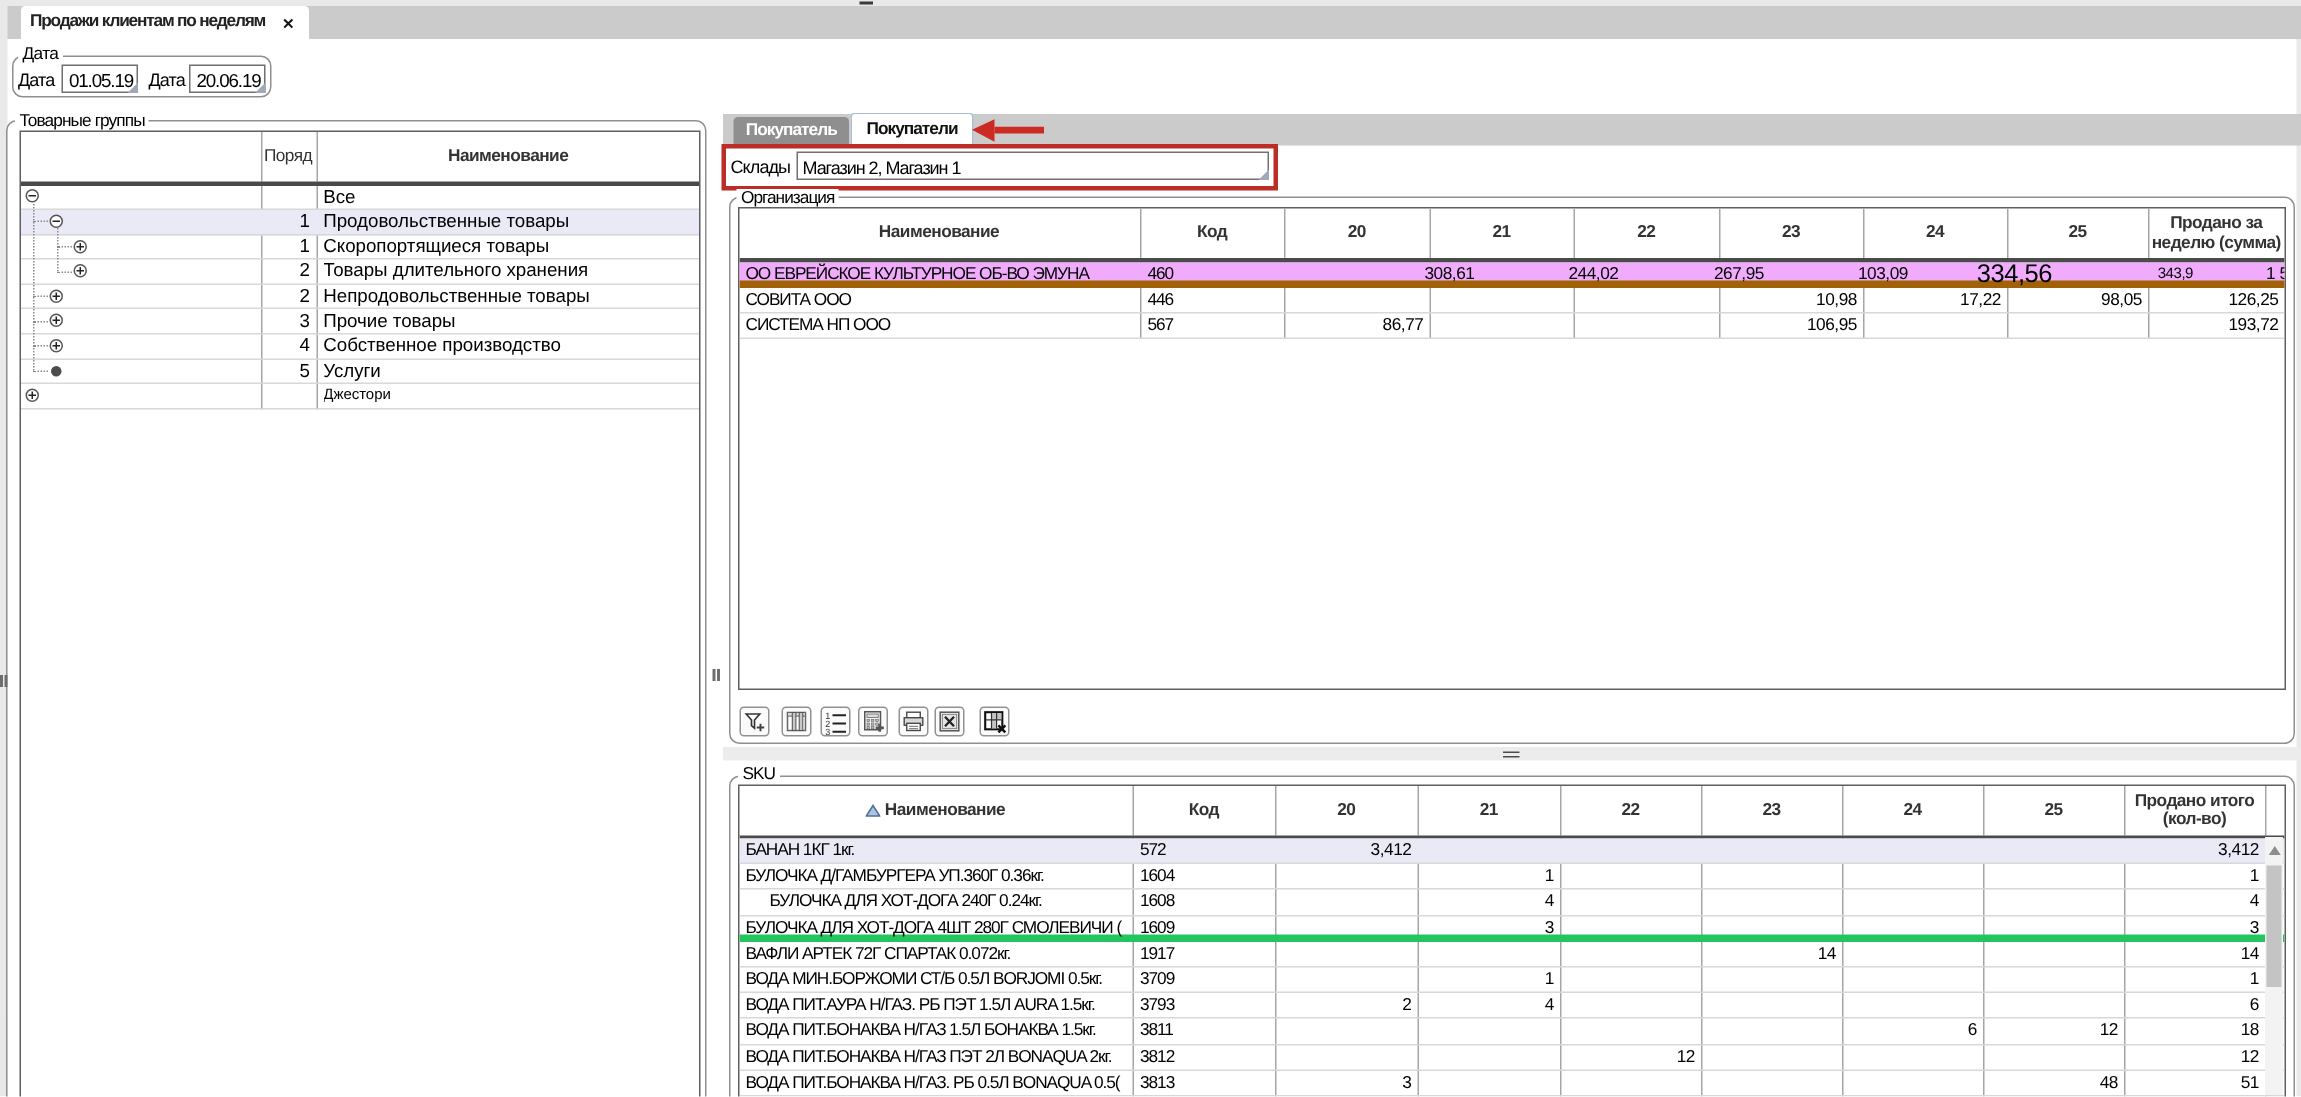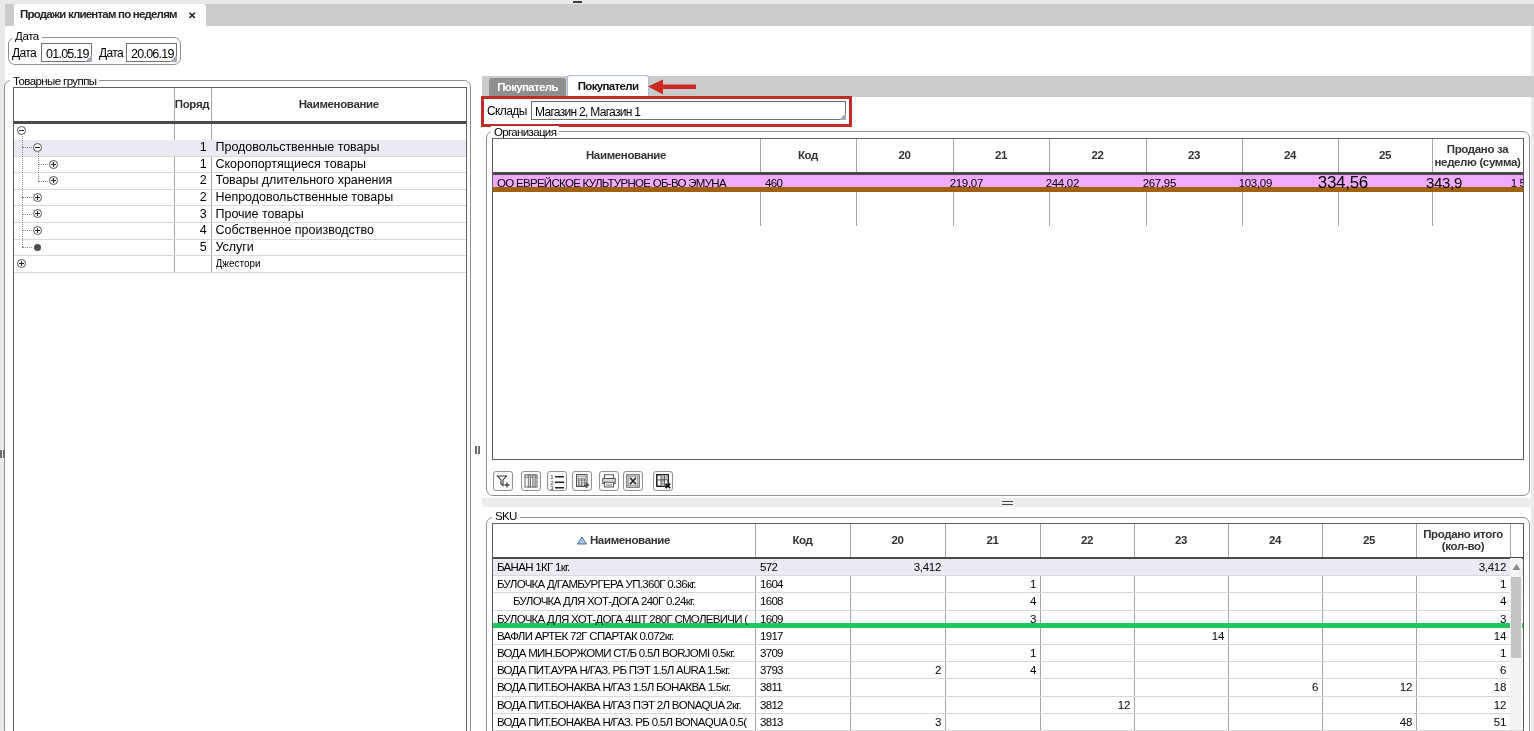--- a/index.html
+++ b/index.html
@@ -25,27 +25,31 @@
 <div style="position:absolute;left:41px;top:43px;width:51px;height:19px;border:1px solid #707070;background:#fff"></div>
 <div style="position:absolute;left:46px;top:47px;font-size:12.5px;letter-spacing:-0.75px">01.05.19</div>
 <div style="position:absolute;left:85px;top:55px;width:0;height:0;border-left:7px solid transparent;border-bottom:7px solid #9fa8b8"></div>
 <div style="position:absolute;left:99px;top:46px;font-size:12px;letter-spacing:-0.6px">Дата</div>
 <div style="position:absolute;left:126px;top:43px;width:51px;height:19px;border:1px solid #707070;background:#fff"></div>
 <div style="position:absolute;left:131px;top:47px;font-size:12.5px;letter-spacing:-0.75px">20.06.19</div>
 <div style="position:absolute;left:170px;top:55px;width:0;height:0;border-left:7px solid transparent;border-bottom:7px solid #9fa8b8"></div>
 <div style="position:absolute;left:4px;top:80px;width:467px;height:657px;border:1px solid #8f8f8f;border-radius:7px"></div>
 <span class="leg" style="left:10px;top:74.5px;letter-spacing:-0.6px">Товарные группы</span>
 <div style="position:absolute;left:13px;top:87px;width:454px;height:648px;background:#fff;border:1px solid #5f5f5f;box-sizing:border-box;overflow:hidden">
-<div style="position:absolute;left:159.5px;top:0;width:37px;height:33px;display:flex;align-items:center;justify-content:center;text-align:center;font-size:11.5px;font-weight:bold;color:#333;letter-spacing:-0.35px;line-height:12.5px">Поряд</div>
+<div style="position:absolute;left:159.5px;top:0;width:37px;height:33px;display:flex;align-items:center;justify-content:center;text-align:center;font-size:11.5px;font-weight:normal;color:#333;letter-spacing:-0.35px;line-height:12.5px">Поряд</div>
 <div style="position:absolute;left:196.5px;top:0;width:256.5px;height:33px;display:flex;align-items:center;justify-content:center;text-align:center;font-size:11.5px;font-weight:bold;color:#333;letter-spacing:-0.35px;line-height:12.5px">Наименование</div>
 <div style="position:absolute;left:159.5px;top:0;width:1px;height:33px;background:#a6a6a6"></div>
 <div style="position:absolute;left:159.5px;top:35.5px;width:1px;height:149.4px;background:#a6a6a6"></div>
 <div style="position:absolute;left:196.5px;top:0;width:1px;height:33px;background:#a6a6a6"></div>
 <div style="position:absolute;left:196.5px;top:35.5px;width:1px;height:149.4px;background:#a6a6a6"></div>
 <div style="position:absolute;left:0;top:33px;width:452px;height:2.5px;background:#4a4a4a"></div>
+<div style="position:absolute;left:0;top:35.5px;width:452px;height:16.6px;border-bottom:1px solid #d8d8d8;box-sizing:border-box">
+<span style="position:absolute;right:259.5px;top:0;height:16.6px;line-height:15.6px;font-size:12.5px;letter-spacing:-0.1px;white-space:nowrap"></span>
+<span style="position:absolute;left:201.5px;top:0;width:250.5px;height:16.6px;line-height:15.6px;font-size:12.5px;letter-spacing:-0.02px;white-space:nowrap;overflow:hidden">Все</span>
+</div>
 <div style="position:absolute;left:0;top:52.1px;width:452px;height:16.6px;background:#eaeaf6;border-bottom:1px solid #d8d8d8;box-sizing:border-box">
 <span style="position:absolute;right:259.5px;top:0;height:16.6px;line-height:15.6px;font-size:12.5px;letter-spacing:-0.1px;white-space:nowrap">1</span>
 <span style="position:absolute;left:201.5px;top:0;width:250.5px;height:16.6px;line-height:15.6px;font-size:12.5px;letter-spacing:-0.02px;white-space:nowrap;overflow:hidden">Продовольственные товары</span>
 </div>
 <div style="position:absolute;left:0;top:68.7px;width:452px;height:16.6px;border-bottom:1px solid #d8d8d8;box-sizing:border-box">
 <span style="position:absolute;right:259.5px;top:0;height:16.6px;line-height:15.6px;font-size:12.5px;letter-spacing:-0.1px;white-space:nowrap">1</span>
 <span style="position:absolute;left:201.5px;top:0;width:250.5px;height:16.6px;line-height:15.6px;font-size:12.5px;letter-spacing:-0.02px;white-space:nowrap;overflow:hidden">Скоропортящиеся товары</span>
 </div>
 <div style="position:absolute;left:0;top:85.3px;width:452px;height:16.6px;border-bottom:1px solid #d8d8d8;box-sizing:border-box">
 <span style="position:absolute;right:259.5px;top:0;height:16.6px;line-height:15.6px;font-size:12.5px;letter-spacing:-0.1px;white-space:nowrap">2</span>
@@ -153,27 +157,42 @@
 <div style="position:absolute;left:749px;top:0;width:1px;height:33px;background:#a6a6a6"></div>
 <div style="position:absolute;left:749px;top:35.5px;width:1px;height:51px;background:#a6a6a6"></div>
 <div style="position:absolute;left:845px;top:0;width:1px;height:33px;background:#a6a6a6"></div>
 <div style="position:absolute;left:845px;top:35.5px;width:1px;height:51px;background:#a6a6a6"></div>
 <div style="position:absolute;left:939px;top:0;width:1px;height:33px;background:#a6a6a6"></div>
 <div style="position:absolute;left:939px;top:35.5px;width:1px;height:51px;background:#a6a6a6"></div>
 <div style="position:absolute;left:0;top:33px;width:1030px;height:2.5px;background:#4a4a4a"></div>
 <div style="position:absolute;left:0;top:35.5px;width:1064px;height:17px;background:#f0abfc;border-bottom:5px solid #a16207;box-sizing:border-box">
 <span style="position:absolute;left:4px;top:0;width:262px;height:17px;line-height:16px;font-size:11.5px;letter-spacing:-0.7px;white-space:nowrap;overflow:hidden">ОО ЕВРЕЙСКОЕ КУЛЬТУРНОЕ ОБ-ВО ЭМУНА</span>
 <span style="position:absolute;left:272px;top:0;width:90px;height:17px;line-height:16px;font-size:11.5px;letter-spacing:-0.7px;white-space:nowrap;overflow:hidden">460</span>
-<span style="position:absolute;right:574px;top:0;height:17px;line-height:16px;font-size:11.5px;letter-spacing:-0.3px;white-space:nowrap">219,07</span>
+<span style="position:absolute;right:574px;top:0;height:17px;line-height:16px;font-size:11.5px;letter-spacing:-0.3px;white-space:nowrap">308,61</span>
 <span style="position:absolute;right:478px;top:0;height:17px;line-height:16px;font-size:11.5px;letter-spacing:-0.3px;white-space:nowrap">244,02</span>
 <span style="position:absolute;right:381px;top:0;height:17px;line-height:16px;font-size:11.5px;letter-spacing:-0.3px;white-space:nowrap">267,95</span>
 <span style="position:absolute;right:285px;top:0;height:17px;line-height:16px;font-size:11.5px;letter-spacing:-0.3px;white-space:nowrap">103,09</span>
 <span style="position:absolute;right:189px;top:0;height:17px;line-height:16px;font-size:17px;letter-spacing:-0.3px;white-space:nowrap">334,56</span>
-<span style="position:absolute;right:95px;top:0;height:17px;line-height:16px;font-size:15px;letter-spacing:-0.3px;white-space:nowrap">343,9</span>
+<span style="position:absolute;right:95px;top:0;height:17px;line-height:16px;font-size:10px;letter-spacing:-0.3px;white-space:nowrap">343,9</span>
 <span style="position:absolute;right:4px;top:0;height:17px;line-height:16px;font-size:11.5px;letter-spacing:-0.3px;white-space:nowrap">1 512,59</span>
+</div>
+<div style="position:absolute;left:0;top:52.5px;width:1030px;height:17px;border-bottom:1px solid #d8d8d8;box-sizing:border-box">
+<span style="position:absolute;left:4px;top:0;width:262px;height:17px;line-height:16px;font-size:11.5px;letter-spacing:-0.7px;white-space:nowrap;overflow:hidden">СОВИТА ООО</span>
+<span style="position:absolute;left:272px;top:0;width:90px;height:17px;line-height:16px;font-size:11.5px;letter-spacing:-0.7px;white-space:nowrap;overflow:hidden">446</span>
+<span style="position:absolute;right:285px;top:0;height:17px;line-height:16px;font-size:11.5px;letter-spacing:-0.3px;white-space:nowrap">10,98</span>
+<span style="position:absolute;right:189px;top:0;height:17px;line-height:16px;font-size:11.5px;letter-spacing:-0.3px;white-space:nowrap">17,22</span>
+<span style="position:absolute;right:95px;top:0;height:17px;line-height:16px;font-size:11.5px;letter-spacing:-0.3px;white-space:nowrap">98,05</span>
+<span style="position:absolute;right:4px;top:0;height:17px;line-height:16px;font-size:11.5px;letter-spacing:-0.3px;white-space:nowrap">126,25</span>
+</div>
+<div style="position:absolute;left:0;top:69.5px;width:1030px;height:17px;border-bottom:1px solid #d8d8d8;box-sizing:border-box">
+<span style="position:absolute;left:4px;top:0;width:262px;height:17px;line-height:16px;font-size:11.5px;letter-spacing:-0.7px;white-space:nowrap;overflow:hidden">СИСТЕМА НП ООО</span>
+<span style="position:absolute;left:272px;top:0;width:90px;height:17px;line-height:16px;font-size:11.5px;letter-spacing:-0.7px;white-space:nowrap;overflow:hidden">567</span>
+<span style="position:absolute;right:574px;top:0;height:17px;line-height:16px;font-size:11.5px;letter-spacing:-0.3px;white-space:nowrap">86,77</span>
+<span style="position:absolute;right:285px;top:0;height:17px;line-height:16px;font-size:11.5px;letter-spacing:-0.3px;white-space:nowrap">106,95</span>
+<span style="position:absolute;right:4px;top:0;height:17px;line-height:16px;font-size:11.5px;letter-spacing:-0.3px;white-space:nowrap">193,72</span>
 </div>
 </div>
 <div class="tbtn" style="left:493px;top:471px"><svg width="18" height="18" viewBox="0 0 18 18">
       <path d="M3.5 4h9l-3.5 4v5.5l-2-1.8V8z" fill="#fff" stroke="#333" stroke-width="1.1"></path>
       <path d="M10.5 13h5M13 10.5v5" stroke="#444" stroke-width="1.3"></path>
     </svg></div>
 <div class="tbtn" style="left:521px;top:471px"><svg width="18" height="18" viewBox="0 0 18 18">
       <rect x="3" y="3" width="12" height="12" fill="#fff" stroke="#666"></rect>
       <rect x="3" y="3" width="12" height="2.4" fill="#ddd" stroke="#666" stroke-width=".7"></rect>
       <rect x="6.2" y="3" width="2.4" height="12" fill="#c9c9c9" stroke="#555" stroke-width=".7"></rect>

